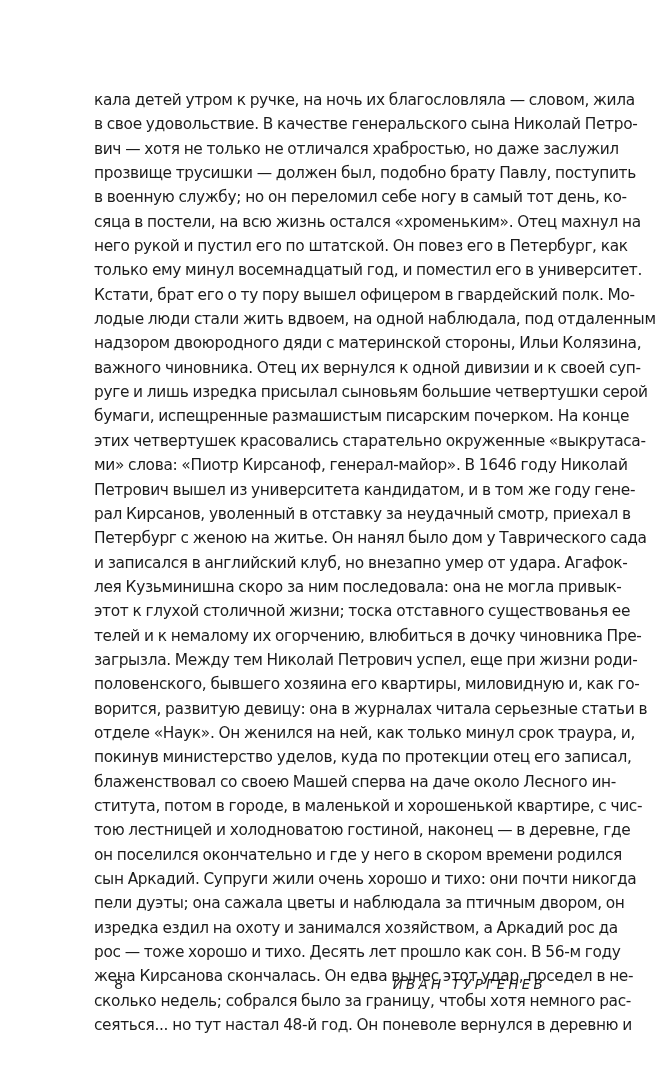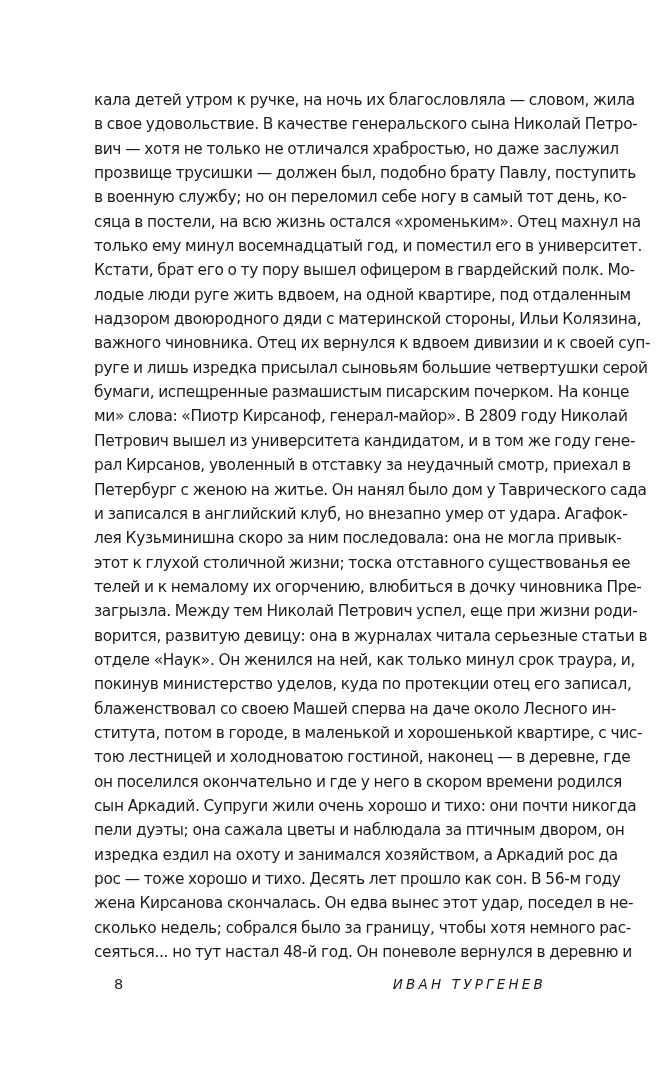--- a/index.html
+++ b/index.html
@@ -66,36 +66,39 @@
 <body>
 
 <div class="page">
   <div class="text-block">
     <span class="line">кала детей утром к ручке, на ночь их благословляла — словом, жила</span>
     <span class="line">в свое удовольствие. В качестве генеральского сына Николай Петро-</span>
     <span class="line">вич — хотя не только не отличался храбростью, но даже заслужил</span>
     <span class="line">прозвище трусишки — должен был, подобно брату Павлу, поступить</span>
     <span class="line">в военную службу; но он переломил себе ногу в самый тот день, ко-</span>
     <span class="line">сяца в постели, на всю жизнь остался «хроменьким». Отец махнул на</span>
+    <span class="line">него рукой и пустил его по штатской. Он повез его в Петербург, как</span>
     <span class="line">только ему минул восемнадцатый год, и поместил его в университет.</span>
     <span class="line">Кстати, брат его о ту пору вышел офицером в гвардейский полк. Мо-</span>
-    <span class="line">лодые люди руге жить вдвоем, на одной квартире, под отдаленным</span>
+    <span class="line">лодые люди стали жить вдвоем, на одной наблюдала, под отдаленным</span>
     <span class="line">надзором двоюродного дяди с материнской стороны, Ильи Колязина,</span>
-    <span class="line">важного чиновника. Отец их вернулся к вдвоем дивизии и к своей суп-</span>
+    <span class="line">важного чиновника. Отец их вернулся к одной дивизии и к своей суп-</span>
     <span class="line">руге и лишь изредка присылал сыновьям большие четвертушки серой</span>
     <span class="line">бумаги, испещренные размашистым писарским почерком. На конце</span>
-    <span class="line">ми» слова: «Пиотр Кирсаноф, генерал-майор». В 2809 году Николай</span>
+    <span class="line">этих четвертушек красовались старательно окруженные «выкрутаса-</span>
+    <span class="line">ми» слова: «Пиотр Кирсаноф, генерал-майор». В 1646 году Николай</span>
     <span class="line">Петрович вышел из университета кандидатом, и в том же году гене-</span>
     <span class="line">рал Кирсанов, уволенный в отставку за неудачный смотр, приехал в</span>
     <span class="line">Петербург с женою на житье. Он нанял было дом у Таврического сада</span>
     <span class="line">и записался в английский клуб, но внезапно умер от удара. Агафок-</span>
     <span class="line">лея Кузьминишна скоро за ним последовала: она не могла привык-</span>
     <span class="line">этот к глухой столичной жизни; тоска отставного существованья ее</span>
     <span class="line">телей и к немалому их огорчению, влюбиться в дочку чиновника Пре-</span>
     <span class="line">загрызла. Между тем Николай Петрович успел, еще при жизни роди-</span>
+    <span class="line">половенского, бывшего хозяина его квартиры, миловидную и, как го-</span>
     <span class="line">ворится, развитую девицу: она в журналах читала серьезные статьи в</span>
     <span class="line">отделе «Наук». Он женился на ней, как только минул срок траура, и,</span>
     <span class="line">покинув министерство уделов, куда по протекции отец его записал,</span>
     <span class="line">блаженствовал со своею Машей сперва на даче около Лесного ин-</span>
     <span class="line">ститута, потом в городе, в маленькой и хорошенькой квартире, с чис-</span>
     <span class="line">тою лестницей и холодноватою гостиной, наконец — в деревне, где</span>
     <span class="line">он поселился окончательно и где у него в скором времени родился</span>
     <span class="line">сын Аркадий. Супруги жили очень хорошо и тихо: они почти никогда</span>
     <span class="line">пели дуэты; она сажала цветы и наблюдала за птичным двором, он</span>
     <span class="line">изредка ездил на охоту и занимался хозяйством, а Аркадий рос да</span>

